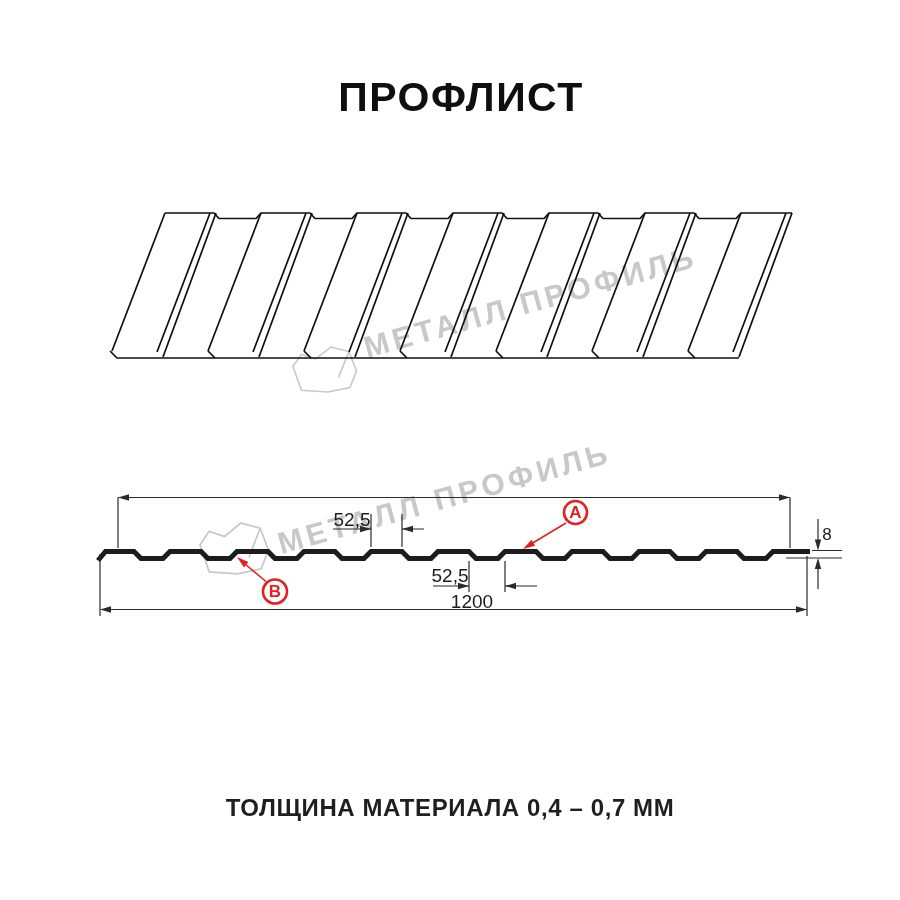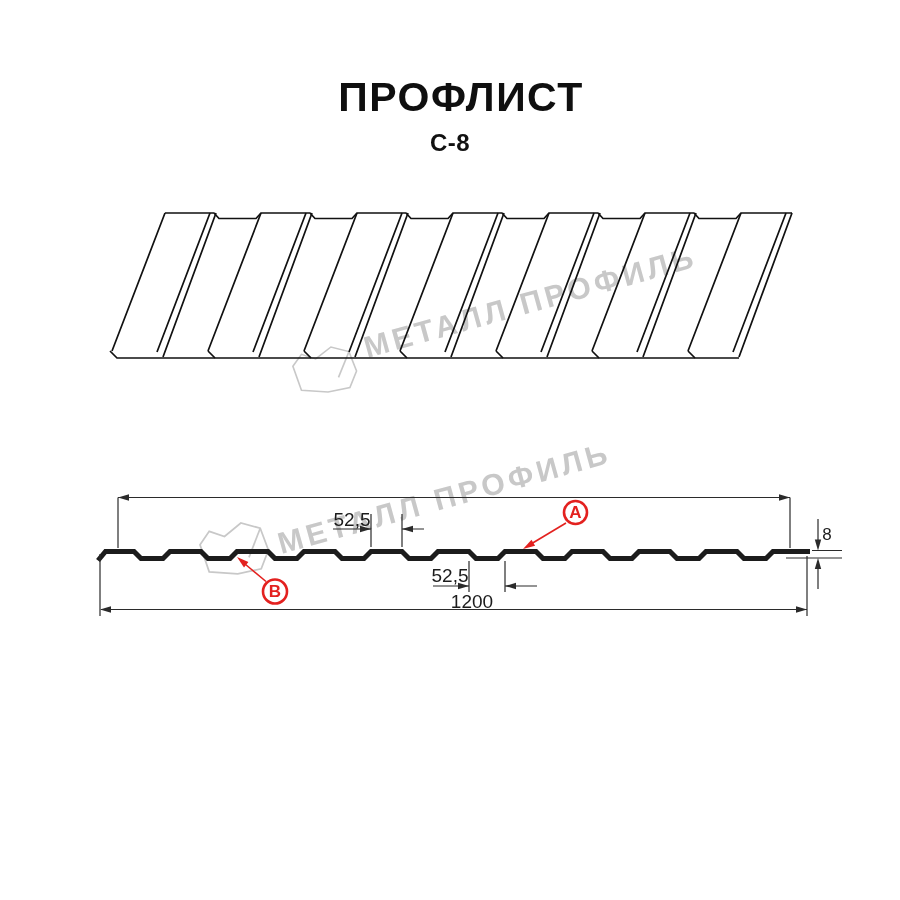--- a/index.html
+++ b/index.html
@@ -107,23 +107,23 @@
       <circle cx="575.5" cy="512.5" r="11.5" fill="none" stroke="#e3211f" stroke-width="2.6"></circle>
     </g>
     <g>
       <line x1="266" y1="581.5" x2="245" y2="564" stroke="#e3211f" stroke-width="1.6"></line>
       <polygon points="237,557 248.4,562 244,567.4" fill="#e3211f"></polygon>
       <circle cx="275" cy="591.5" r="12" fill="none" stroke="#e3211f" stroke-width="2.6"></circle>
     </g>
   </svg>
 
   <div class="title">ПРОФЛИСТ</div>
-  <div class="subtitle">С-8</div>
 
   <div class="dim-label" style="left:322px;top:509px;width:60px;">52,5</div>
   <div class="dim-label" style="left:420px;top:565px;width:60px;">52,5</div>
   <div class="dim-label" style="left:432px;top:591px;width:80px;">1200</div>
   <div class="dim-label" style="left:817px;top:525px;width:20px;font-size:17px;">8</div>
 
   <div class="badge-letter" style="left:563.5px;top:500.5px;">А</div>
   <div class="badge-letter" style="left:263px;top:579.5px;">В</div>
 
+  <div class="footer-note">ТОЛЩИНА МАТЕРИАЛА 0,4 – 0,7 ММ</div>
 </div>
 
 </body></html>

